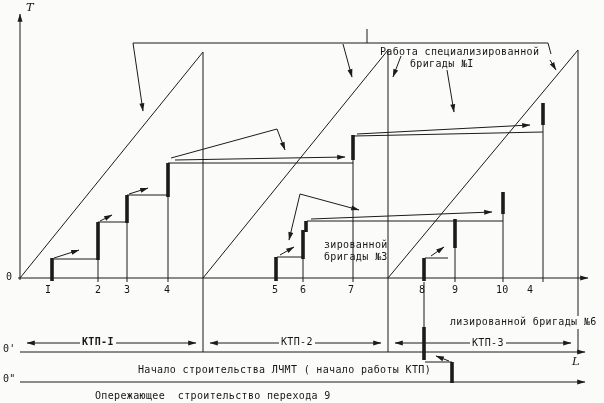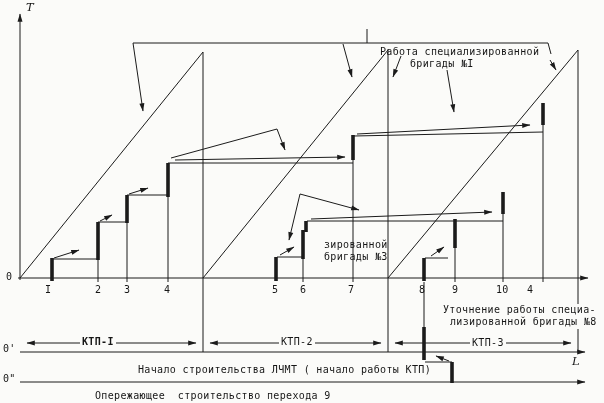--- a/index.html
+++ b/index.html
@@ -136,22 +136,21 @@
   </svg>
 
 
   <div class="lbl" style="left:380px;top:46px;">Работа специализированной</div>
   <div class="lbl" style="left:398px;top:58px;padding-left:12px;">бригады №I</div>
 
 
   <div class="lbl" style="left:324px;top:239px;">зированной</div>
   <div class="lbl" style="left:324px;top:251px;">бригады №3</div>
 
-  <div class="lbl bg" style="left:441px;top:304px;">Уточнение работы специа-</div>
-  <div class="lbl bg" style="left:448px;top:316px;">лизированной бригады №8</div>
+  <div class="lbl bg" style="left:448px;top:316px;">лизированной бригады №6</div>
 
   <div class="lbl bg" style="left:80px;top:336px;font-weight:bold;">КТП-I</div>
   <div class="lbl bg" style="left:279px;top:336px;">КТП-2</div>
   <div class="lbl bg" style="left:470px;top:337px;">КТП-3</div>
 
   <div class="lbl" style="left:97px;top:364px;padding-left:41px;">Начало строительства ЛЧМТ ( начало работы КТП)</div>
   <div class="lbl" style="left:95px;top:390px;">Опережающее  строительство перехода 9</div>
 
   <div class="lbl ax" style="left:26px;top:1px;">T</div>
   <div class="lbl ax" style="left:572px;top:355px;">L</div>

